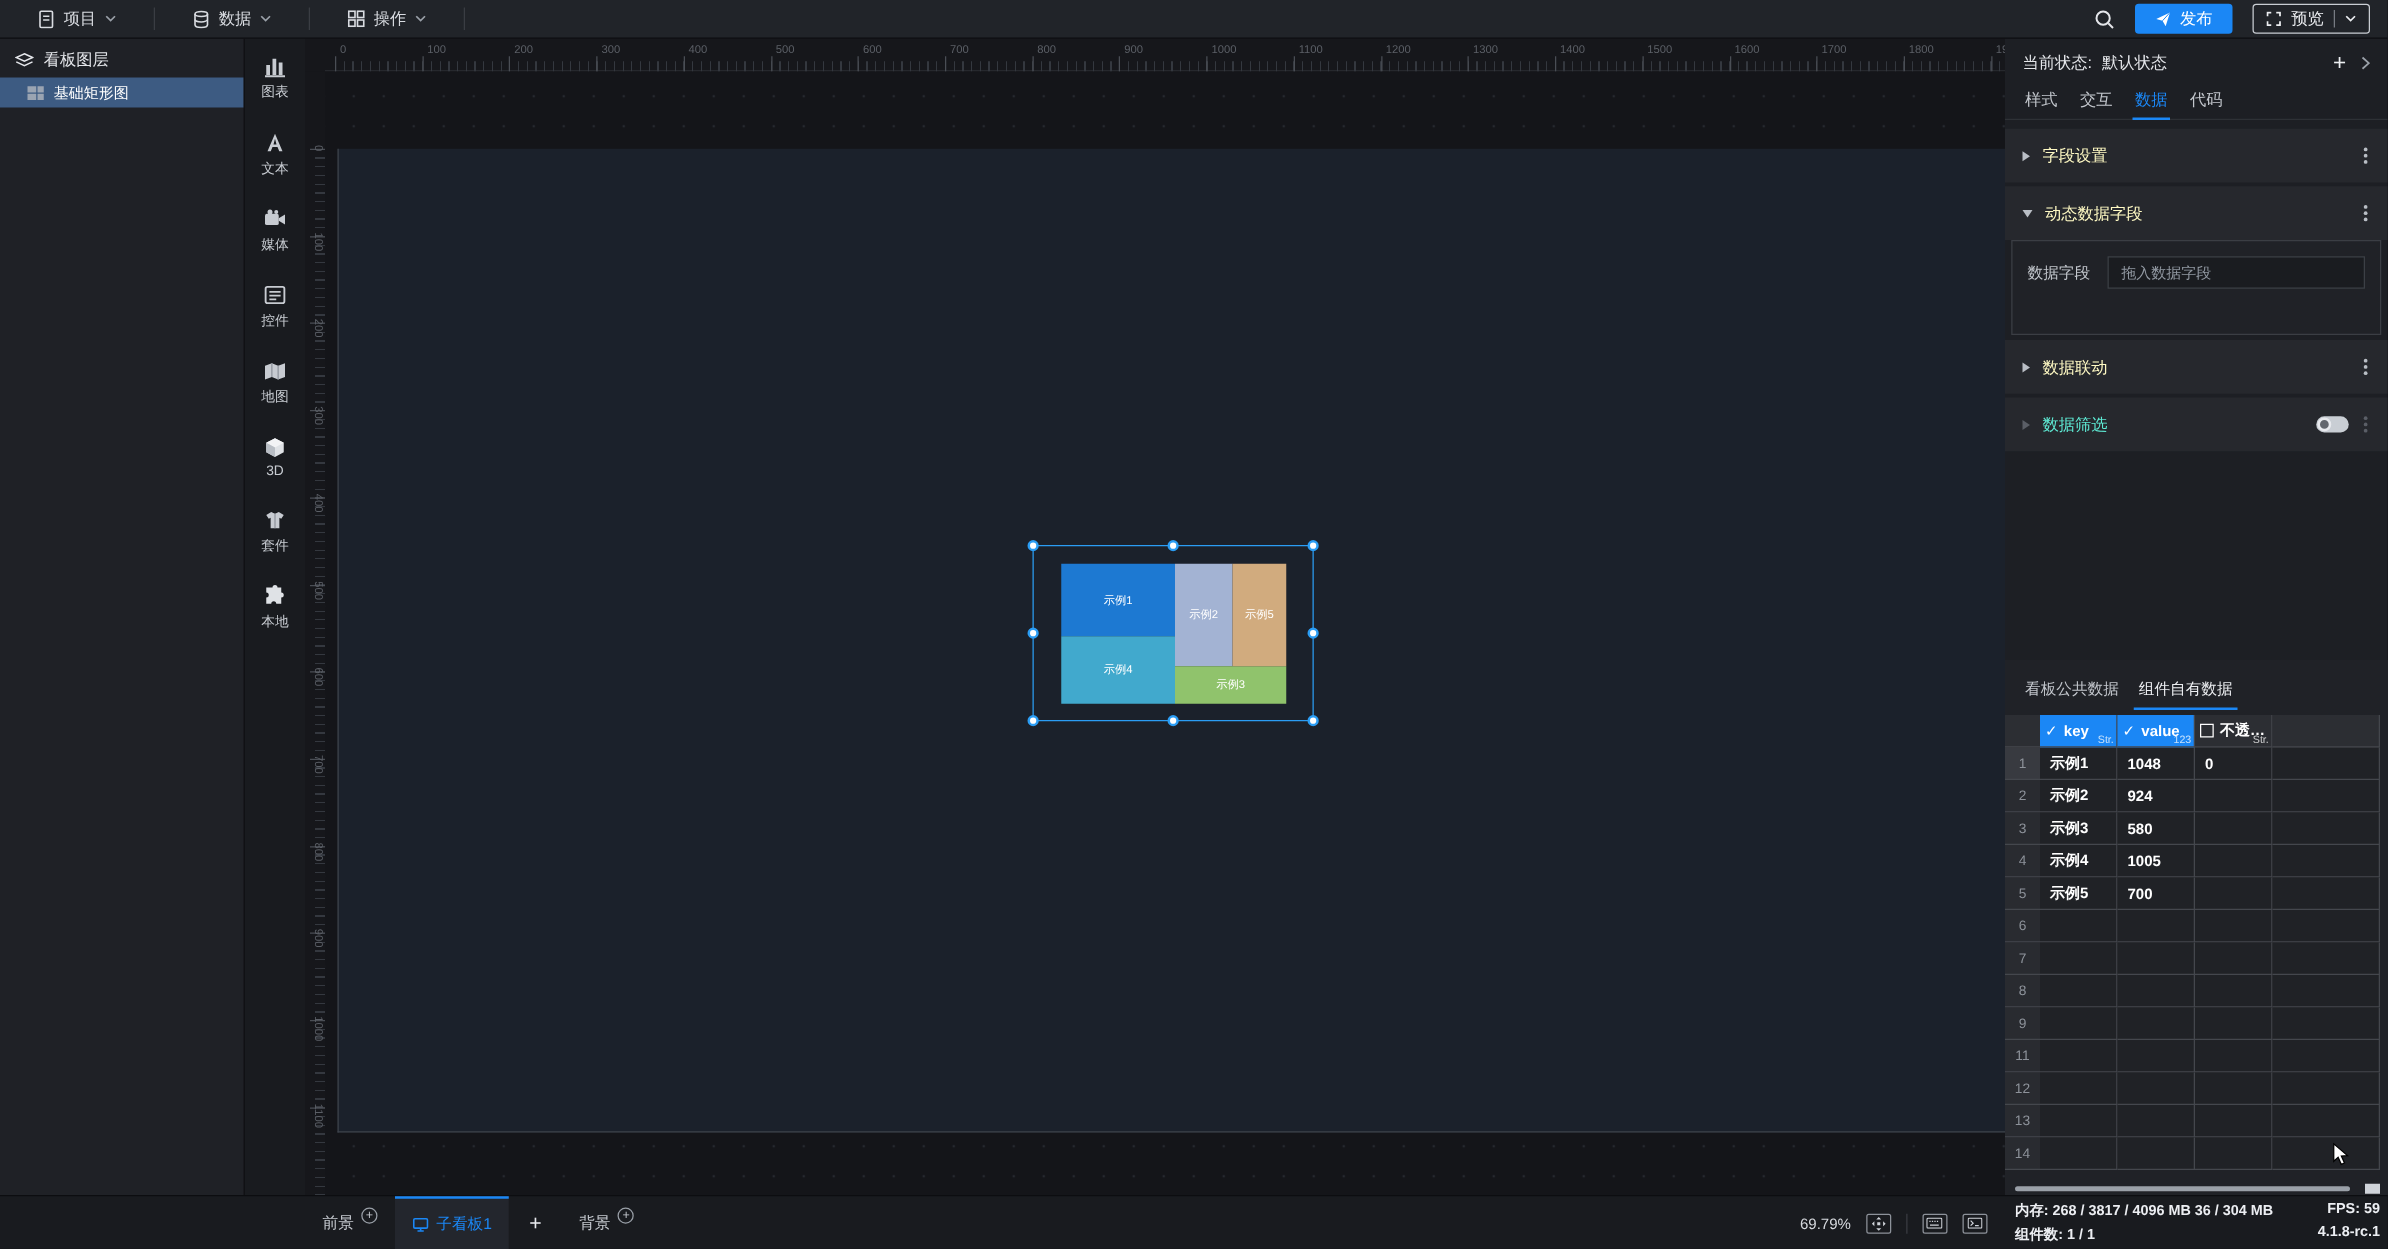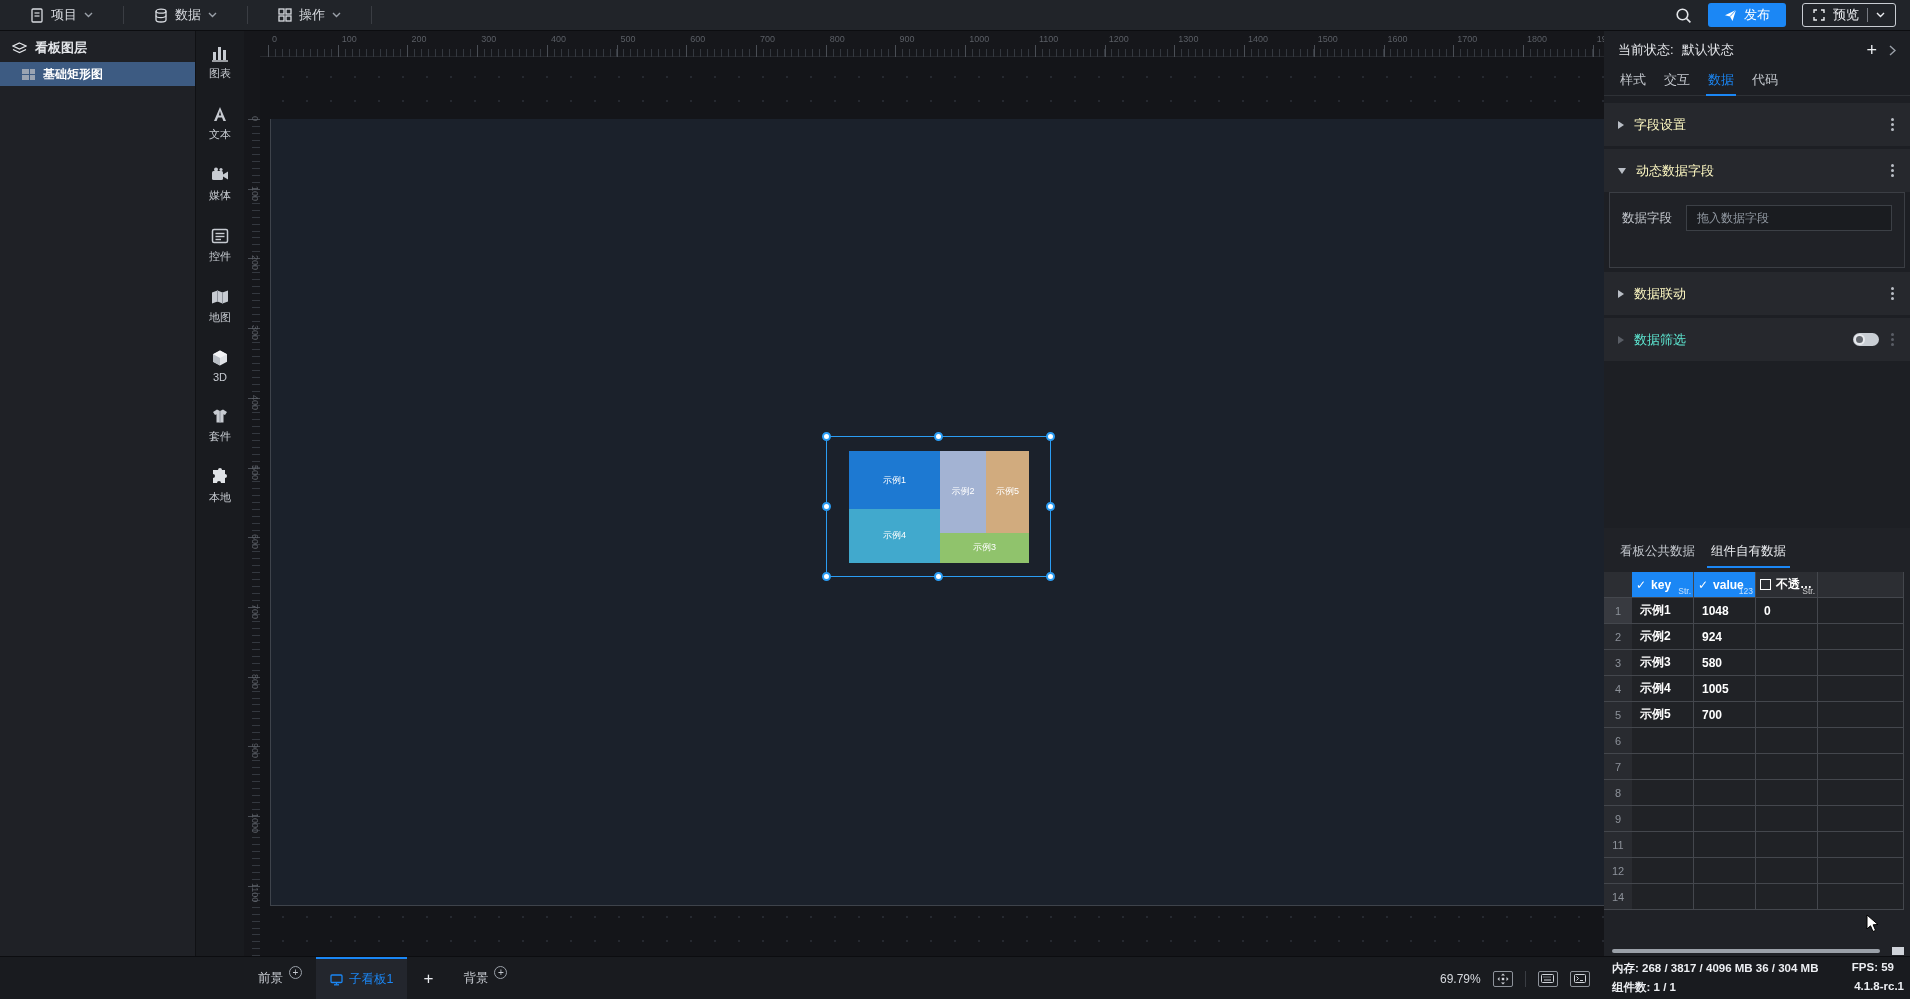--- a/index.html
+++ b/index.html
@@ -15,21 +15,21 @@
   .menu-sep { width:1px; height:18px; background:#3a3d43; }
   .chev { width:9px; height:6px; }
   #topbar-right { margin-left:auto; display:flex; align-items:center; gap:16px; padding-right:14px; }
   .btn-publish { display:flex; align-items:center; gap:7px; background:#1b87f5; color:#fff;
     font-size:13px; padding:0 16px; height:24px; border-radius:3px; }
   .btn-preview { display:flex; align-items:center; gap:8px; border:1px solid #c9cdd3; color:#eceef1;
     font-size:13px; padding:0 10px; height:24px; border-radius:3px; background:transparent; }
   .btn-preview .divline { width:1px; height:14px; background:#777b82; }
 
   
-  #layers { position:absolute; left:0; top:31px; width:195px; height:925px; background:#1f2126;font-weight:bold; }
+  #layers { position:absolute; left:0; top:31px; width:195px; height:925px; background:#1f2126; }
   #layers-header { display:flex; align-items:center; gap:8px; height:28px; padding:0 12px;
     font-size:13px; color:#e4e6ea; margin-top:3px; }
   .layer-row { display:flex; align-items:center; gap:8px; height:24px; padding:0 14px 0 22px;
     font-size:12px; color:#fff; }
   .layer-row.selected { background:#3d5b82; }
   .mini-treemap { width:13px; height:11px; display:grid; grid-template-columns:7px 5px; gap:1px; }
   .mini-treemap i { background:#9aa4b2; }
 
   
   #toolbox { position:absolute; left:195px; top:31px; width:49px; height:925px;
@@ -75,21 +75,21 @@
   .ptab { display:flex; align-items:center; gap:6px; padding:0 14px; font-size:12.5px; color:#c6cad0; position:relative;}
   .ptab .plus-badge { position:relative; top:-6px; }
   .ptab.active { background:#23262d; color:#1b87f5; border-top:2px solid #1b87f5; }
   .ptab-add { display:flex; align-items:center; padding:0 16px; color:#e8eaee; font-size:17px; }
   #canvas-status { position:absolute; left:1440px; top:0; height:43px; display:flex; align-items:center; gap:12px; }
   #canvas-status .zoom-pct { font-size:12px; color:#d6d9de; }
   .mini-btn { width:20px; height:16px; border:1px solid #8d929a; border-radius:2px;
     display:flex; align-items:center; justify-content:center; color:#cfd3d9; font-size:9px; }
   #stat-right { position:absolute; left:1604px; top:0; width:306px; height:43px; font-size:11.5px;
     color:#eceef2; font-weight:bold; }
-  #stat-right .row1 { position:absolute; left:8px; right:16px; top:4px; display:flex; justify-content:space-between; }
+  #stat-right .row1 { position:absolute; left:8px; right:6px; top:4px; display:flex; justify-content:space-between; }
   #stat-right .row2 { position:absolute; left:8px; right:6px; top:23px; display:flex; justify-content:space-between; }
 
   
   #inspector { position:absolute; left:1604px; top:31px; width:306px; height:925px; background:#1d1f24; }
   #state-row { position:absolute; left:0; top:4px; width:306px; height:30px; display:flex;
     align-items:center; padding:0 14px; font-size:13px; color:#e4e6ea; gap:4px; }
   #state-row .grow { flex:1; }
   #insp-tabs { position:absolute; left:0; top:34px; width:306px; height:31px; display:flex;
     gap:18px; padding:0 16px; border-bottom:1px solid #2e3136; align-items:center; font-size:13px; color:#c3c7cd; }
   .itab { position:relative; height:31px; display:flex; align-items:center; }
@@ -585,20 +585,27 @@
             <div class="tcell c-x"></div>
           </div>
           <div class="trow">
             <div class="tcell c-num">12</div>
             <div class="tcell c-key"></div>
             <div class="tcell c-val"></div>
             <div class="tcell c-op"></div>
             <div class="tcell c-x"></div>
           </div>
           <div class="trow">
+            <div class="tcell c-num">13</div>
+            <div class="tcell c-key"></div>
+            <div class="tcell c-val"></div>
+            <div class="tcell c-op"></div>
+            <div class="tcell c-x"></div>
+          </div>
+          <div class="trow">
             <div class="tcell c-num">14</div>
             <div class="tcell c-key"></div>
             <div class="tcell c-val"></div>
             <div class="tcell c-op"></div>
             <div class="tcell c-x"></div>
           </div>
         </div>
     </div>
     <div id="vscroll"></div>
     <div id="hscroll"></div>

